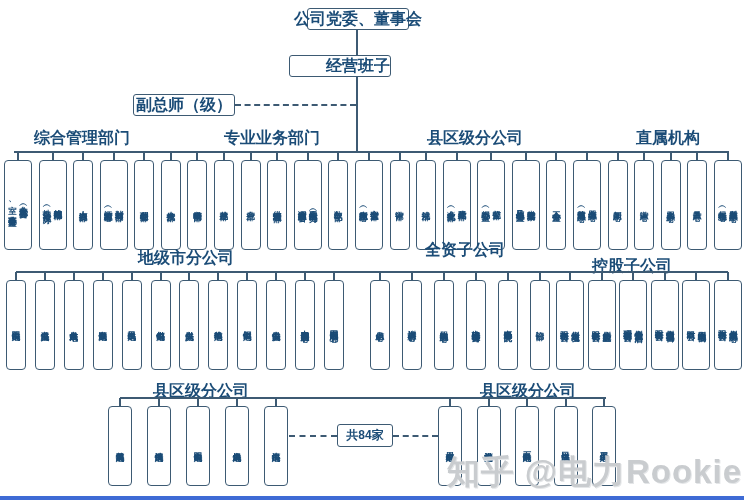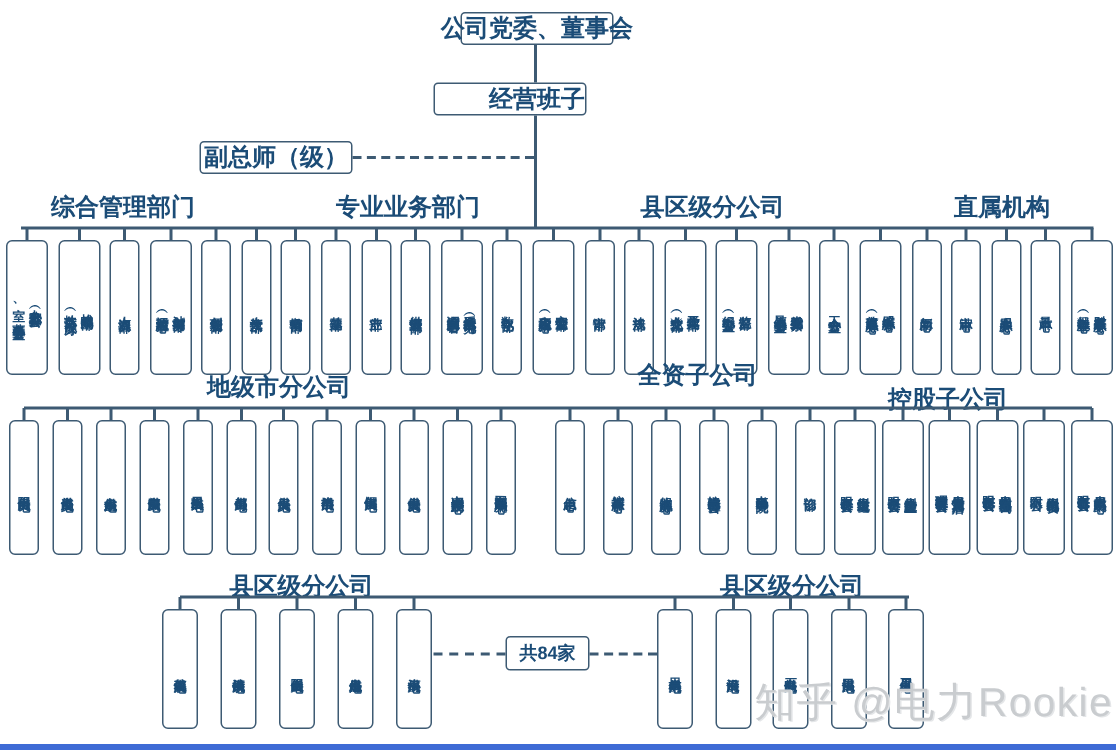--- a/index.html
+++ b/index.html
@@ -17,22 +17,22 @@
   .slot{display:flex;flex-direction:column;align-items:center;}
   .drop{width:0;border-left:2px solid #3d5a73;height:8px;}
   .vbox{box-sizing:border-box;border:1px solid #3d5a73;border-radius:4px;background:#fff;
         height:90px;width:20px;display:flex;align-items:center;justify-content:center;
         padding:3px 2px;}
   .row3 .vbox{height:80px;width:24px;}
   .vbox span{writing-mode:vertical-rl;text-orientation:mixed;white-space:pre-line;
              color:#1b4c77;font-size:8.5px;font-weight:bold;line-height:11px;
              letter-spacing:0.5px;max-height:82px;}
   .w2{width:28px;}
-  .watermark{position:absolute;top:450px;right:2px;color:#c9cccf;font-size:27px;
-             font-weight:normal;letter-spacing:1px;text-shadow:1px 1px 0 #e4e6e8;white-space:nowrap;}
+  .watermark{position:absolute;top:450px;right:2px;color:#c9cccf;font-size:33px;
+             font-weight:bold;letter-spacing:1px;text-shadow:1px 1px 0 #e4e6e8;white-space:nowrap;}
   .bottombar{position:absolute;left:0;top:496px;width:744px;height:4px;background:#3e6bd5;}
 </style>
 </head>
 <body>
 
 <div id="stage">
 
   <div class="hbox" style="left:307px;top:8px;width:102px;height:22px;">公司党委、董事会</div>
   <div class="vline" style="left:356px;top:30px;height:25px;"></div>
   <div class="hbox" style="left:289px;top:55px;width:102px;height:22px;padding-left:36px;">经营班子</div>

